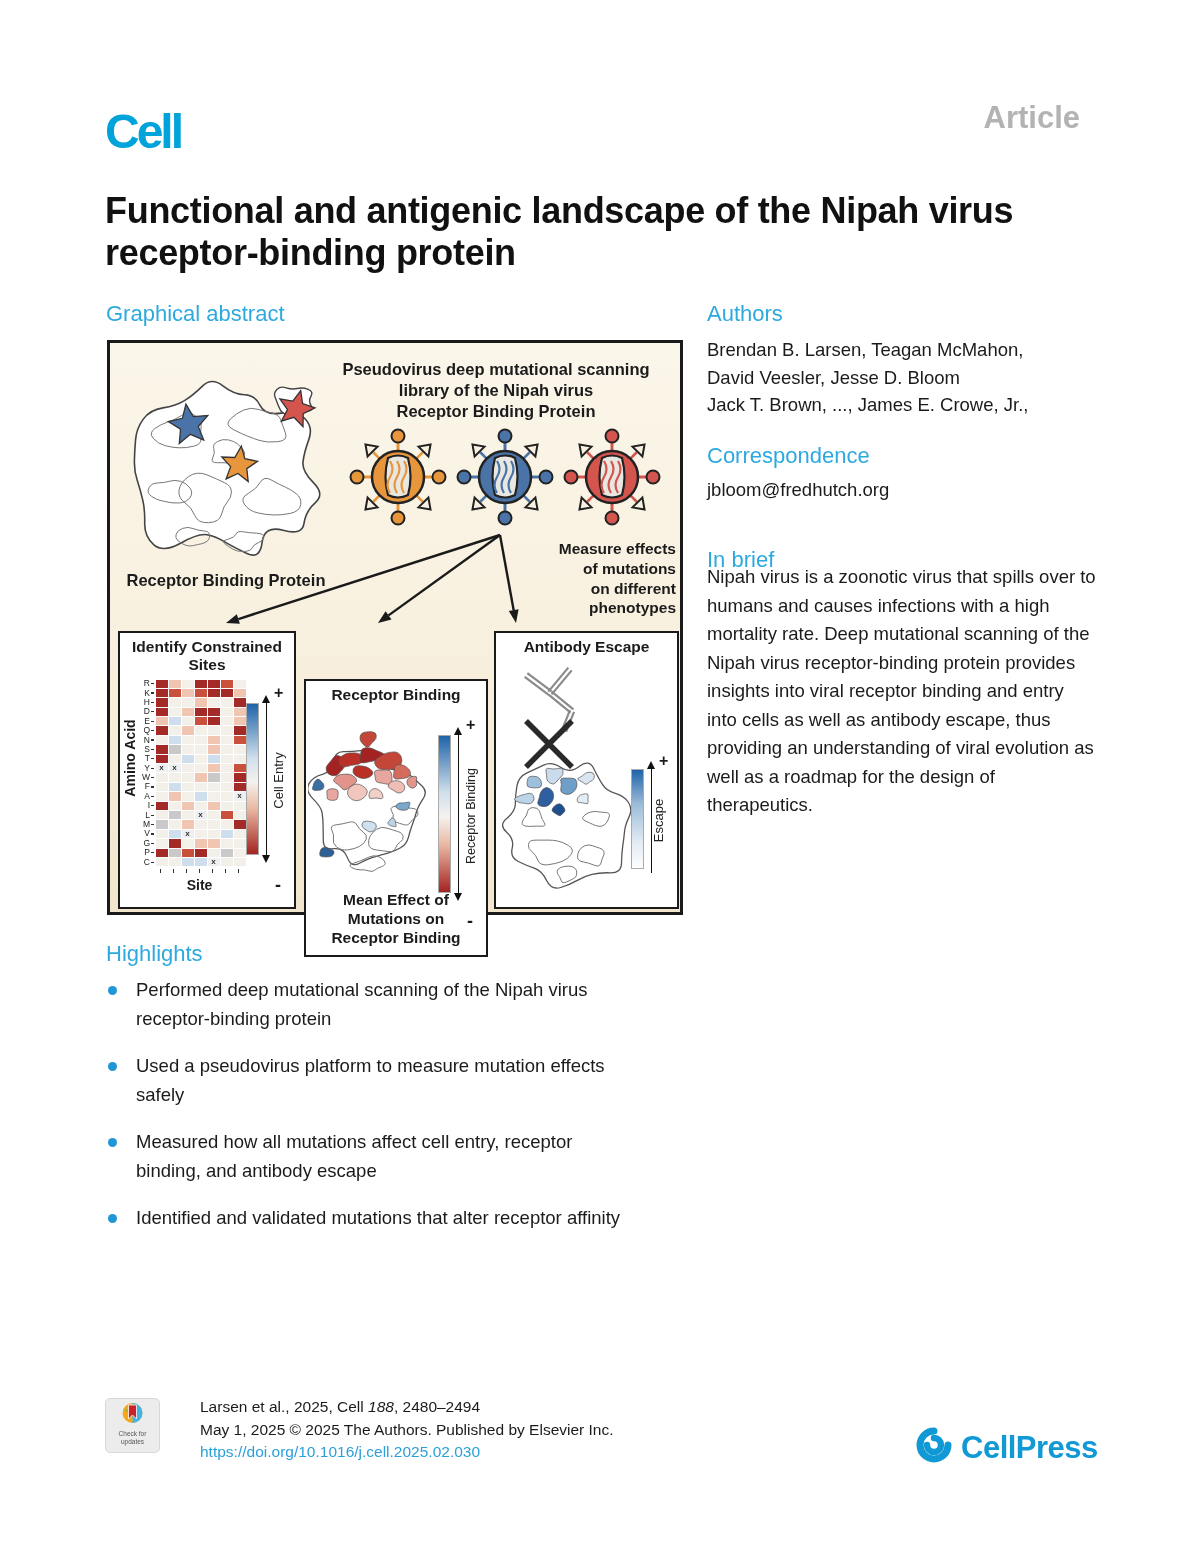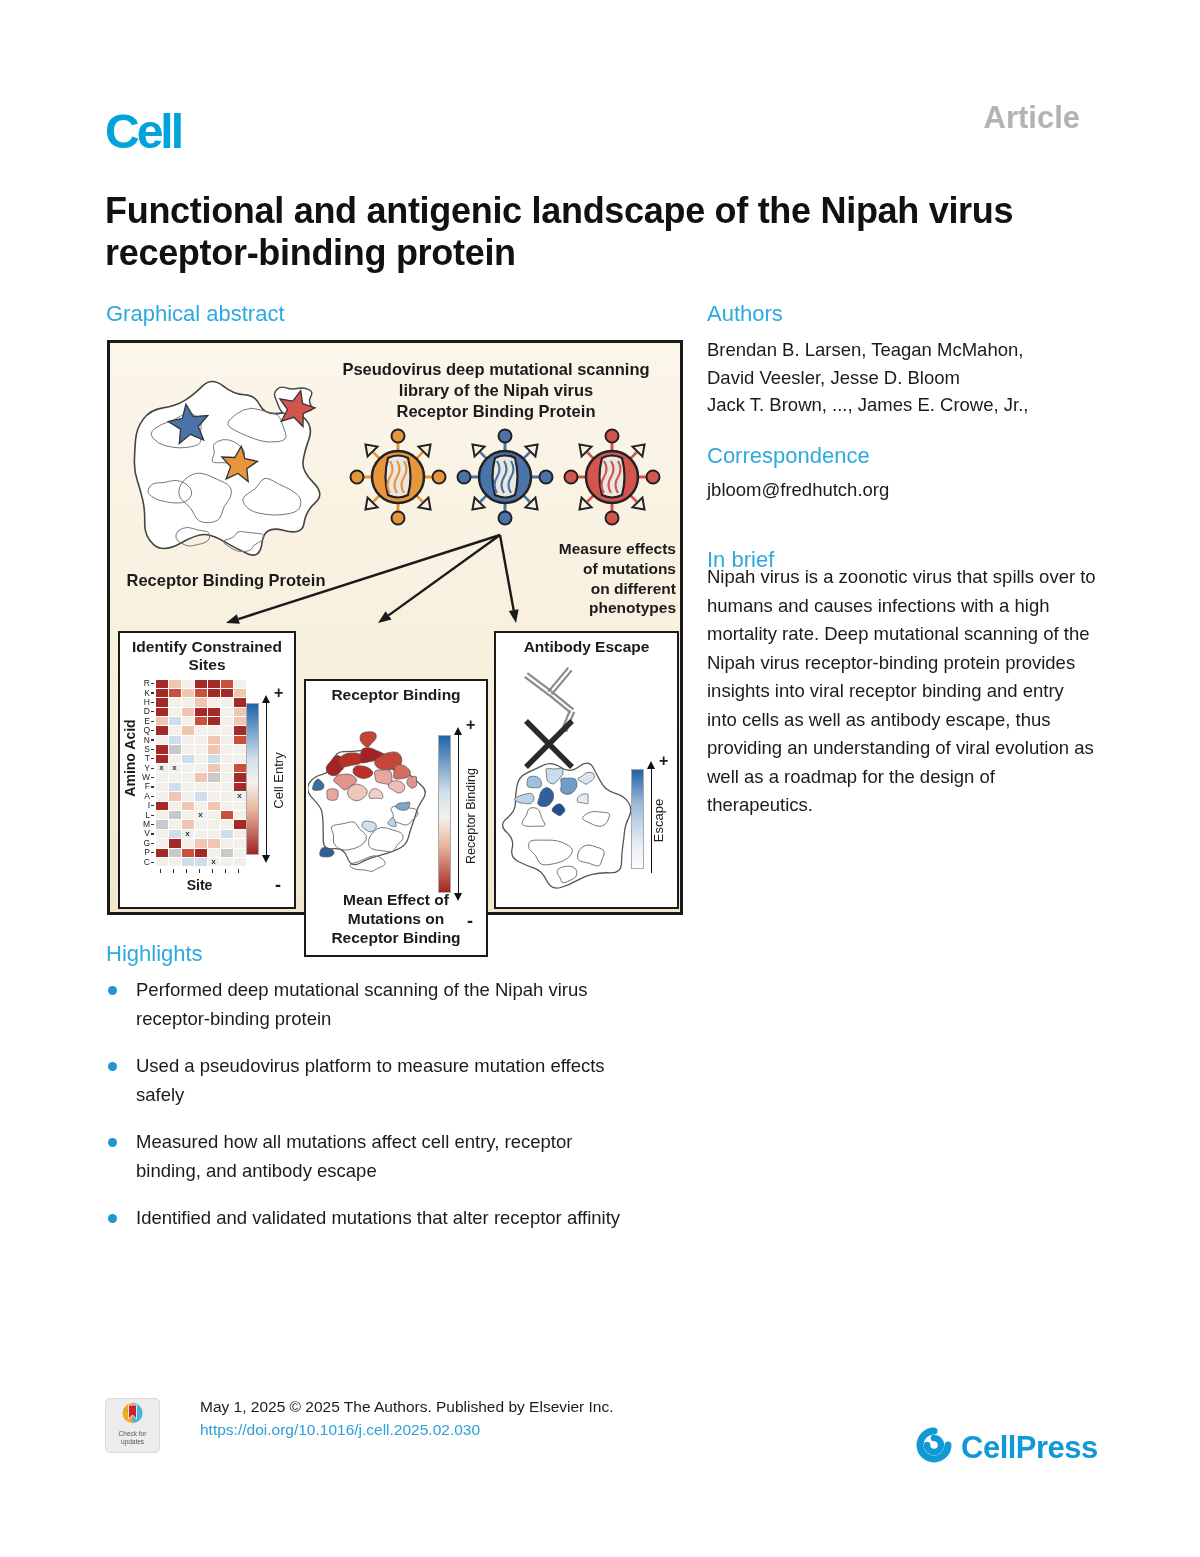--- a/index.html
+++ b/index.html
@@ -579,20 +579,21 @@
     <svg width="53" height="26" viewBox="0 0 53 26">
       <circle cx="26.5" cy="14" r="10" fill="#f5a81c"></circle>
       <path d="M26.5,4 a10,10 0 0 1 0,20 z" fill="#41b6e6"></path>
       <path d="M26.5,14 a10,10 0 0 1 -9,-5 l 9,5 z" fill="#7dc242"></path>
       <polygon points="22.5,6 30.5,6 30.5,20 26.5,16 22.5,20" fill="#cc2229" stroke="#fff" stroke-width="0.8"></polygon>
     </svg>
     <span class="badge-txt">Check for</span>
     <span class="badge-txt" style="margin-top:0">updates</span>
   </div>
   <div class="cite">
+    <div><span>Larsen et al., 2025, Cell </span><i>188</i><span>, 2480–2494</span></div>
     <div>May 1, 2025 © 2025 The Authors. Published by Elsevier Inc.</div>
     <div><a class="doi-link" href="#">https://doi.org/10.1016/j.cell.2025.02.030</a></div>
   </div>
   <div class="cellpress">
     <svg width="42" height="42" viewBox="0 0 42 42">
       <path d="M21,7 a14,14 0 1 0 14,14" fill="none" stroke="#1199d6" stroke-width="7" stroke-linecap="round"></path>
       <path d="M21,14 a7,7 0 1 1 -7,7" fill="none" stroke="#1199d6" stroke-width="6.5" stroke-linecap="round"></path>
     </svg>
     <span class="cp-text">CellPress</span>
   </div>

